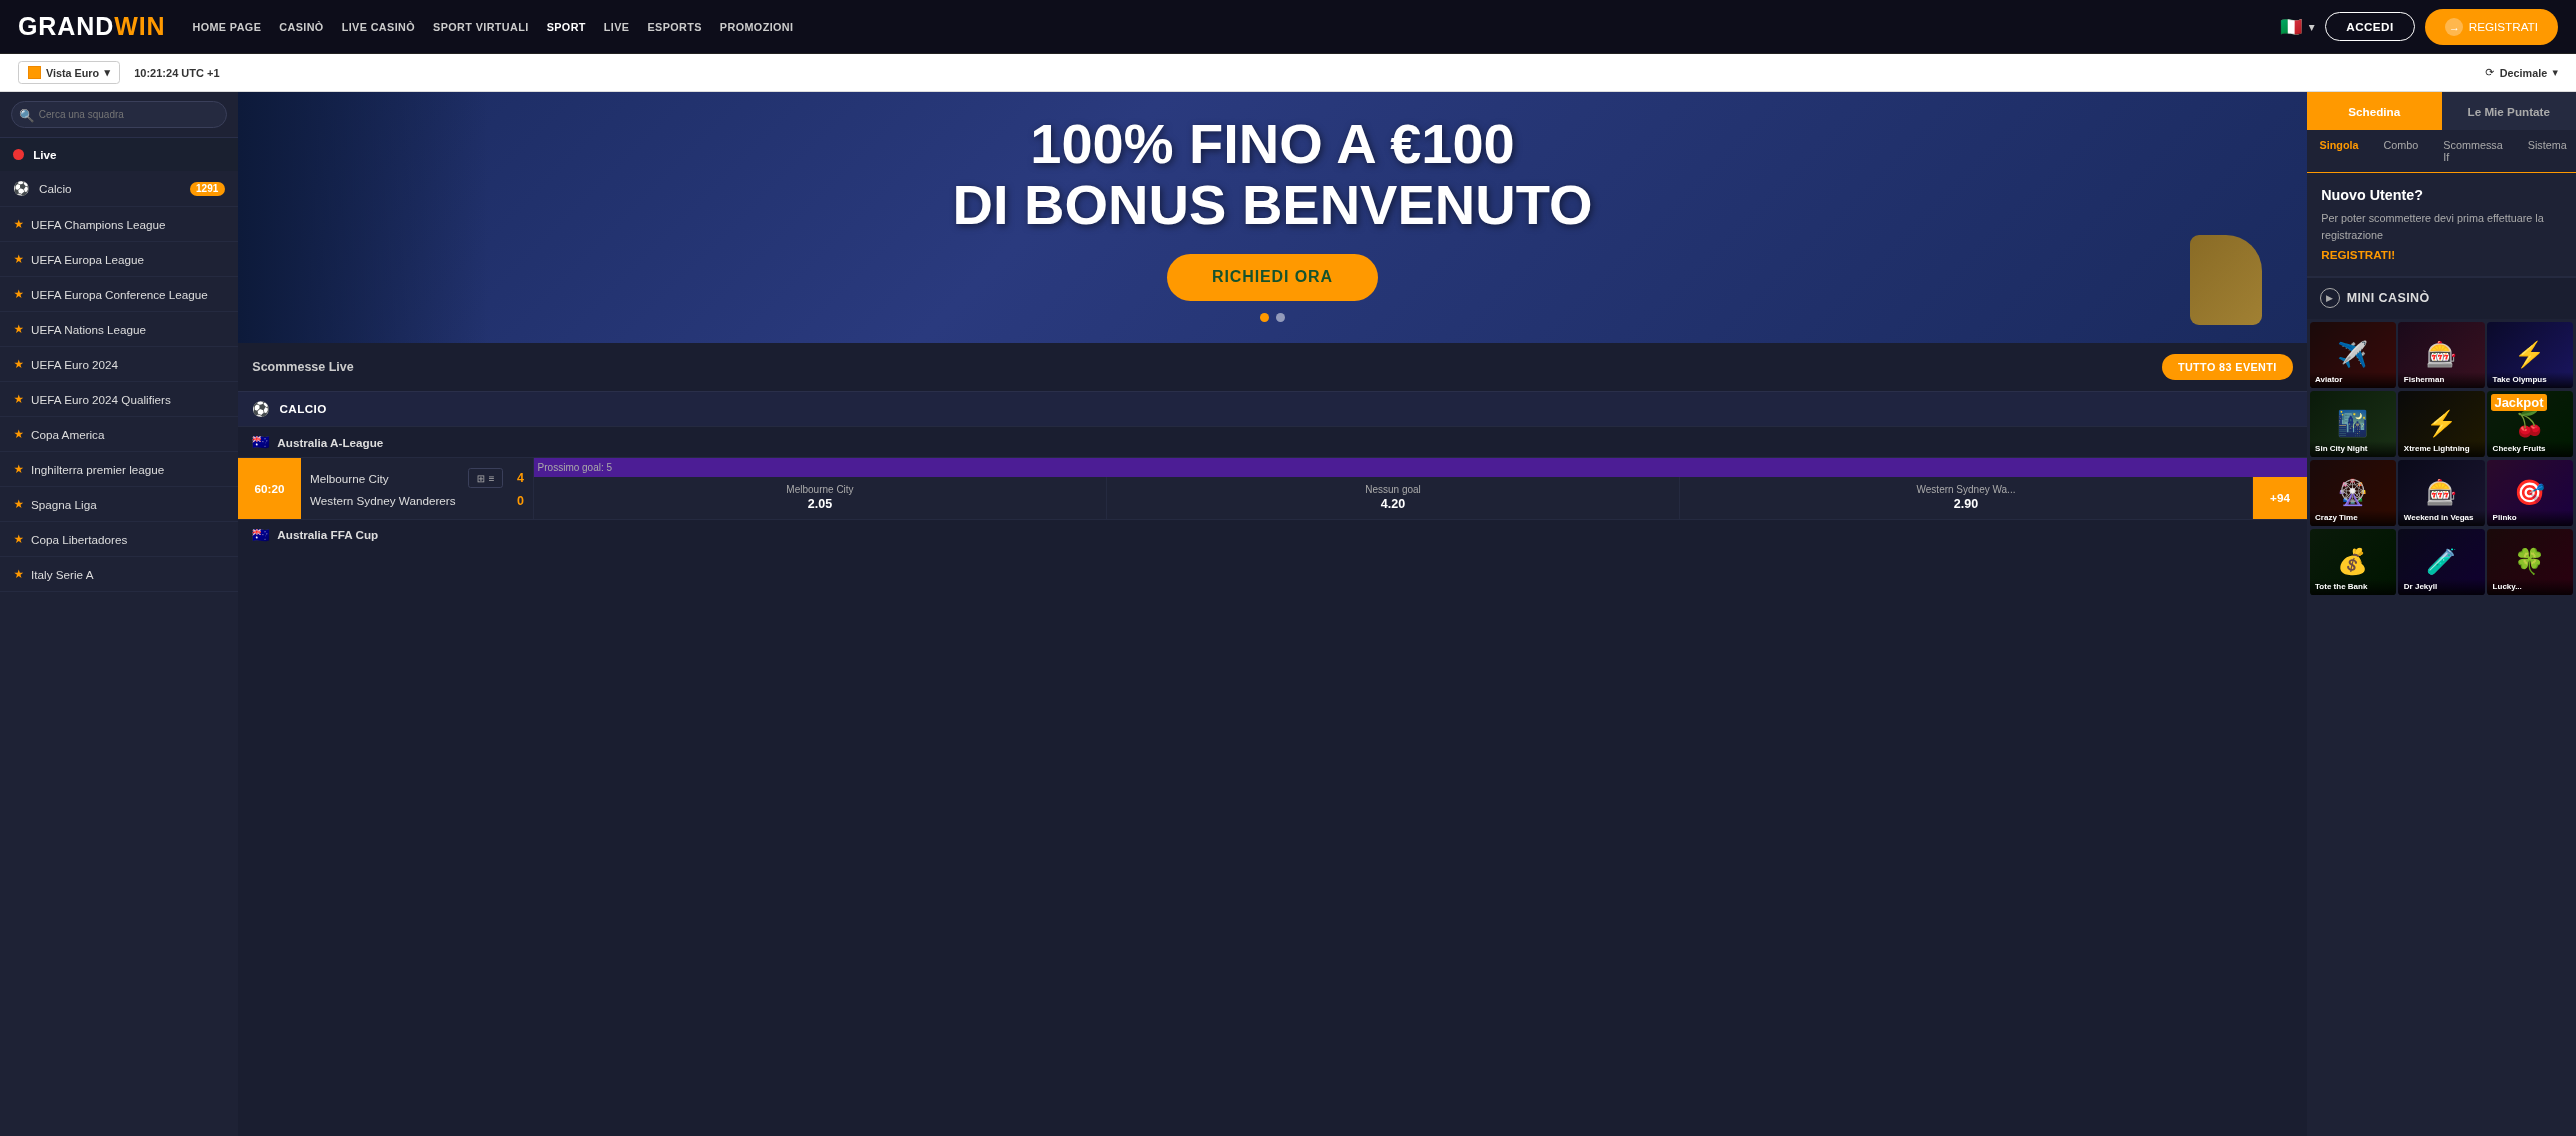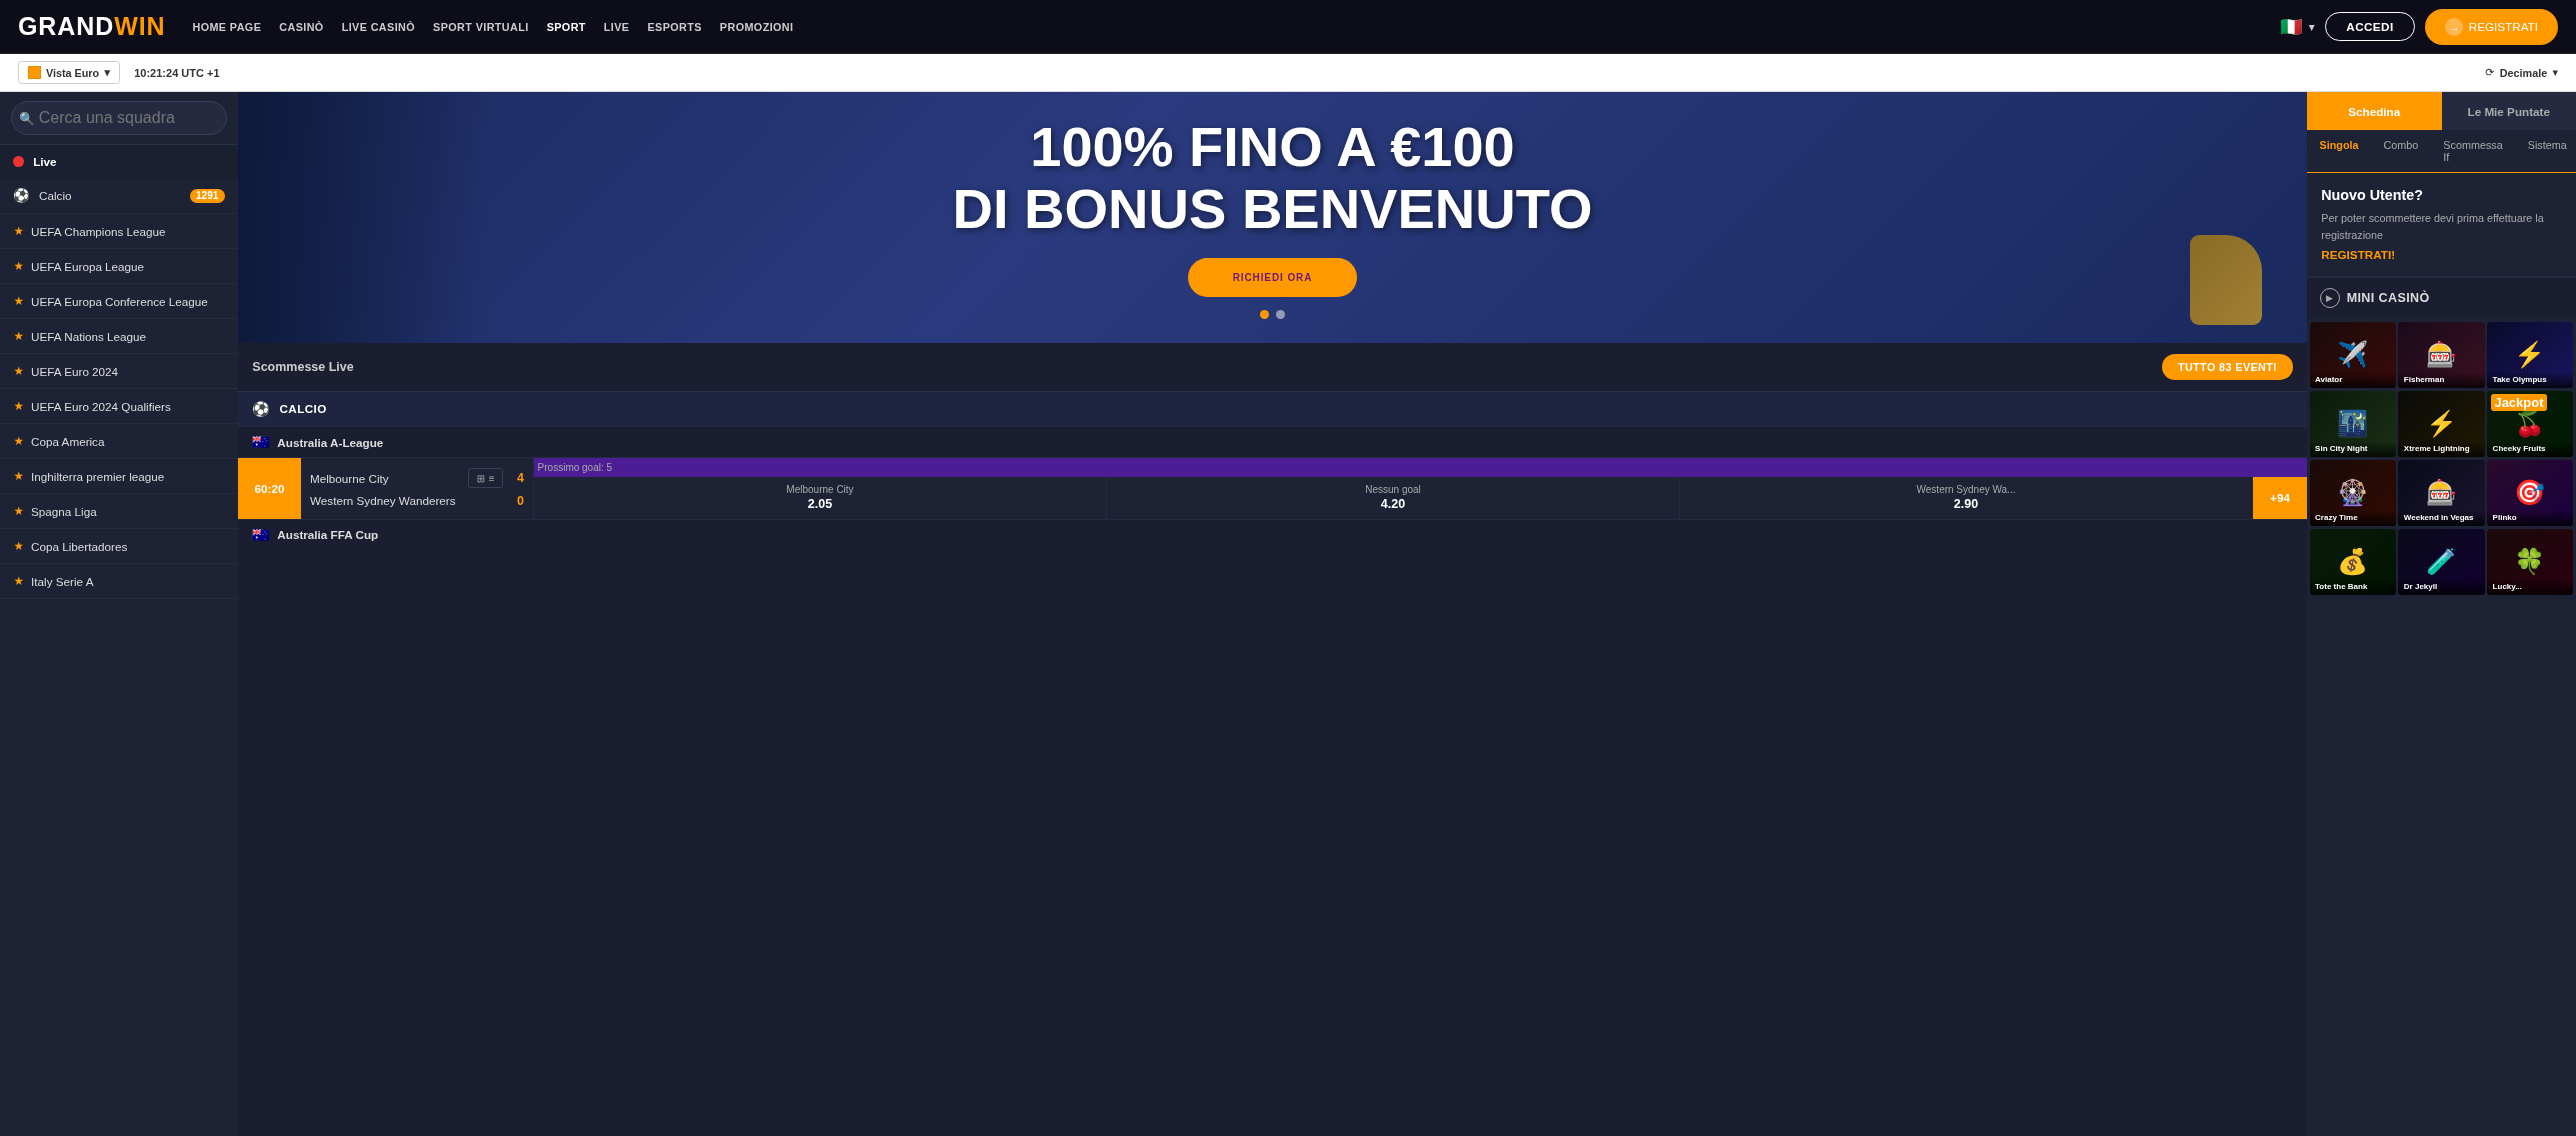--- a/index.html
+++ b/index.html
@@ -147,21 +147,21 @@
       padding: 9px 10.8px;
       border-bottom: 0.9px solid #2a2f4a;
     }
     .search-box input {
       width: 100%;
       background: #252a40;
       border: 0.9px solid #3a3f5a;
       color: #aaa;
       padding: 7.2px 10.8px 7.2px 27px;
       border-radius: 18px;
-      font-size: 16px;
+      font-size: 10px;
       outline: none;
     }
     .search-wrapper {
       position: relative;
     }
     .search-icon-inner {
       position: absolute;
       left: 9px;
       top: 50%;
       transform: translateY(-50%);
@@ -231,25 +231,25 @@
     }
     .banner-text h1 {
       font-size: 56px;
       font-weight: 900;
       color: #fff;
       text-shadow: 1.8px 1.8px 7.2px rgba(0,0,0,0.5);
       line-height: 1.1;
     }
     .banner-cta {
       background: #f90;
-      color: #701a75;
+      color: #14532d;
       border: none;
       padding: 14.3px 45px;
       border-radius: 27px;
-      font-size: 10px;
+      font-size: 16px;
       font-weight: 900;
       cursor: pointer;
       margin-top: 18px;
       letter-spacing: 0.9px;
     }
     .banner-dots {
       display: flex;
       justify-content: center;
       gap: 7.2px;
       margin-top: 12.5px;

